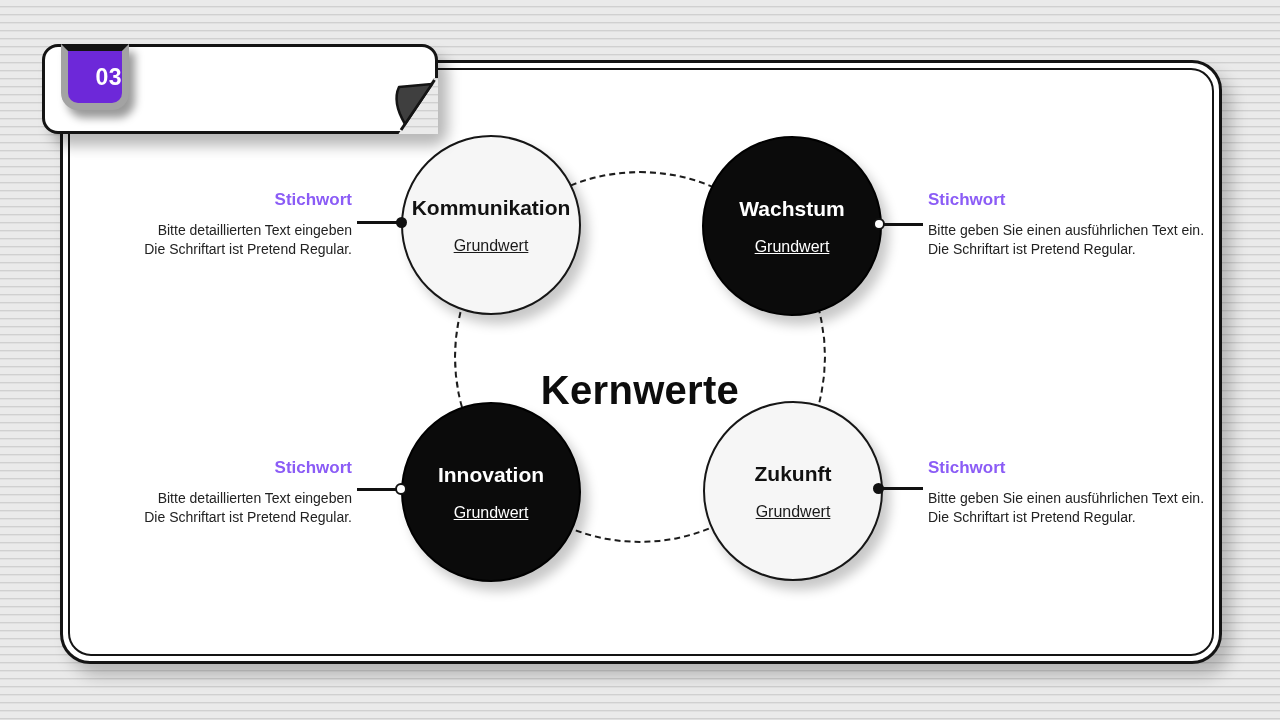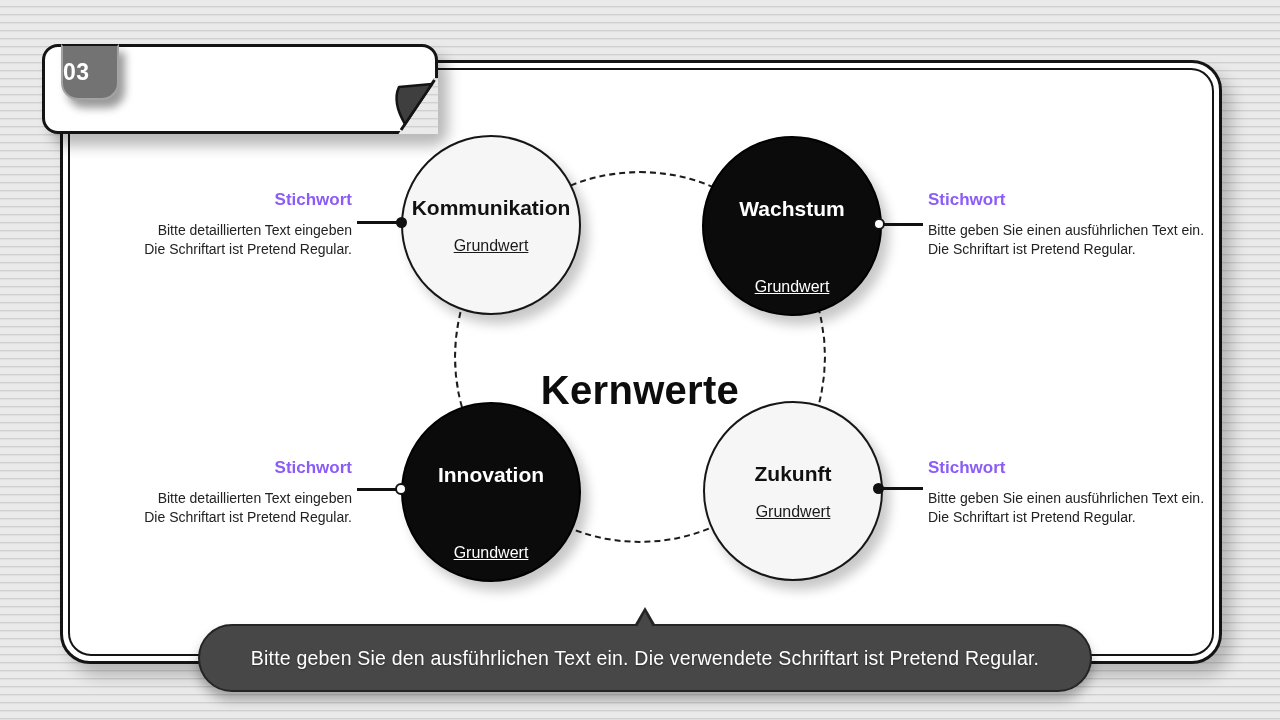--- a/index.html
+++ b/index.html
@@ -24,23 +24,23 @@
   }
 
   
   .header-card{
     position:absolute;left:42px;top:44px;width:390px;height:84px;
     background:#ffffff;border:3px solid #141414;border-radius:16px;
     z-index:7;box-shadow:10px 12px 14px rgba(0,0,0,.28);
   }
   .badge{
     position:absolute;left:16px;top:-3px;width:54px;height:52px;
-    background:#737373;border:2px solid #a3a3a3;border-top-color:#141414;
+    background:#6d28d9;border:7px solid #a3a3a3;border-top-color:#141414;
     border-radius:0 0 17px 17px;
-    display:flex;align-items:center;justify-content:flex-start;
+    display:flex;align-items:center;justify-content:flex-end;
     box-shadow:6px 8px 8px rgba(0,0,0,.4);
   }
   .badge span{color:#fff;font-size:23px;font-weight:700;letter-spacing:.5px;}
   .header-title{
     position:absolute;left:92px;top:0;height:78px;display:flex;align-items:center;
     font-size:28px;font-weight:700;color:#111;letter-spacing:.2px;white-space:nowrap;
   }
   .fold-wrap{position:absolute;right:-3px;bottom:-3px;width:50px;height:56px;z-index:3;}
   .fold-cut{
     position:absolute;inset:0;
@@ -62,21 +62,21 @@
   }
   .circle{
     position:absolute;width:176px;height:176px;border-radius:50%;z-index:3;
     display:flex;flex-direction:column;align-items:center;justify-content:center;gap:17px;
     box-shadow:7px 9px 12px rgba(0,0,0,.22);
   }
   .circle.light{background:#f6f6f6;border:2px solid #161616;}
   .circle.dark{background:#0b0b0b;border:2px solid #000;}
   .circle .circle-name{font-size:21px;font-weight:600;color:#111;}
   .circle .circle-sub{font-size:16px;color:#1a1a1a;text-decoration:underline;}
-  .circle.dark .circle-name,.circle.dark .circle-sub{color:#fff;margin-top:40px;}
+  .circle.dark .circle-name,.circle.dark .circle-sub{color:#fff;}
   .pos-tl{left:401px;top:135px;}
   .pos-tr{left:702px;top:136px;}
   .pos-bl{left:401px;top:402px;}
   .pos-br{left:703px;top:401px;}
 
   
   .connector{position:absolute;height:2.5px;background:#111;width:44px;z-index:4;}
   .conn-tl{left:357px;top:221px;}
   .conn-tr{left:879px;top:223px;}
   .conn-bl{left:357px;top:488px;}
@@ -183,19 +183,14 @@
     </div>
     <div class="fold-wrap">
       <div class="fold-cut"></div>
       <svg class="fold-svg" width="50" height="56" viewBox="0 0 50 56">
         <line x1="46.5" y1="2" x2="13" y2="52" stroke="#141414" stroke-width="3"></line>
         <path d="M 44 6 L 17 46 Q 4 24 11 9 Z" fill="#3f3f3f" stroke="#141414" stroke-width="2.5" stroke-linejoin="round"></path>
       </svg>
     </div>
   </div>
 
-  <div class="footer-pill">
-    <div class="pointer-outline"></div>
-    <div class="pointer"></div>
-    <span>Bitte geben Sie den ausführlichen Text ein. Die verwendete Schriftart ist Pretend Regular.</span>
-  </div>
 
 </div>
 
 </body></html>

